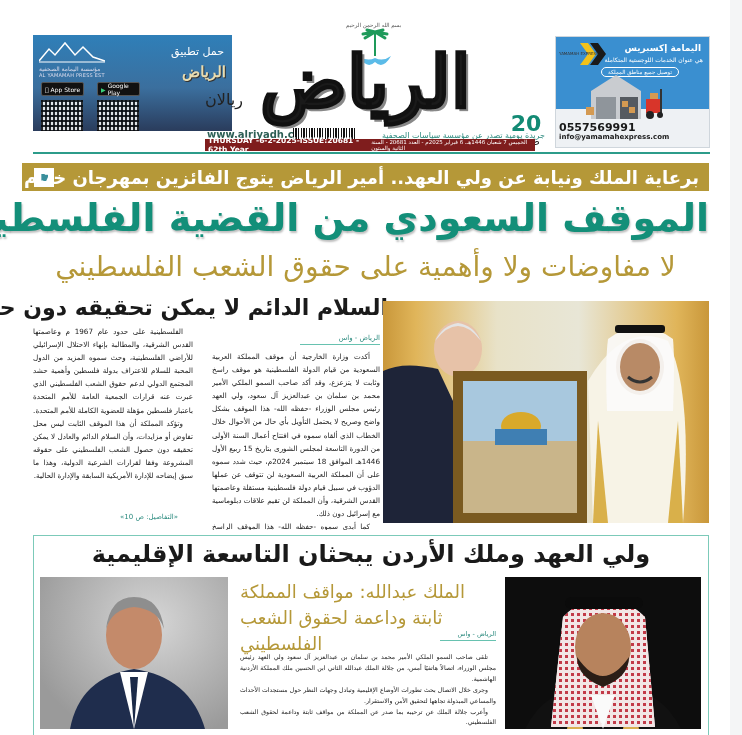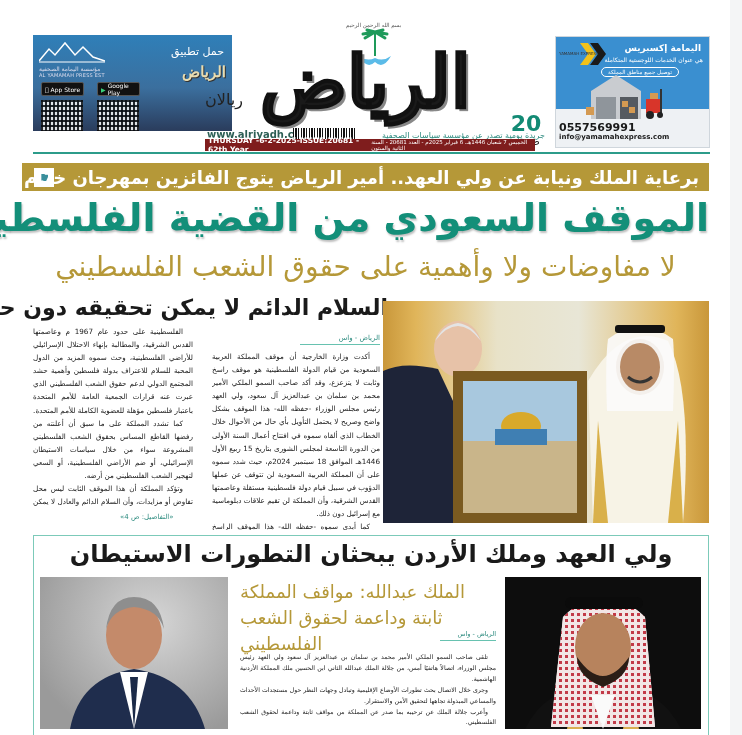--- a/index.html
+++ b/index.html
@@ -176,24 +176,23 @@
 
 <div class="abs story-title">السلام الدائم لا يمكن تحقيقه دون حل عادل</div>
 <div class="abs dateline-src">الرياض - واس</div>
 
 <div class="abs col col-right">
   <p>أكدت وزارة الخارجية أن موقف المملكة العربية السعودية من قيام الدولة الفلسطينية هو موقف راسخ وثابت لا يتزعزع، وقد أكد صاحب السمو الملكي الأمير محمد بن سلمان بن عبدالعزيز آل سعود، ولي العهد رئيس مجلس الوزراء -حفظه الله- هذا الموقف بشكل واضح وصريح لا يحتمل التأويل بأي حال من الأحوال خلال الخطاب الذي ألقاه سموه في افتتاح أعمال السنة الأولى من الدورة التاسعة لمجلس الشورى بتاريخ 15 ربيع الأول 1446هـ الموافق 18 سبتمبر 2024م، حيث شدد سموه على أن المملكة العربية السعودية لن تتوقف عن عملها الدؤوب في سبيل قيام دولة فلسطينية مستقلة وعاصمتها القدس الشرقية، وأن المملكة لن تقيم علاقات دبلوماسية مع إسرائيل دون ذلك.</p>
   <p>كما أبدى سموه -حفظه الله- هذا الموقف الراسخ خلال القمة العربية الإسلامية غير العادية المنعقدة في الرياض بتاريخ 9 جمادى الأولى 1446هـ الموافق 11 نوفمبر 2024م، حيث أكد سموه على مواصلة الجهود لإقامة الدولة</p>
 </div>
 <div class="abs col col-left">
   <p>الفلسطينية على حدود عام 1967 م وعاصمتها القدس الشرقية، والمطالبة بإنهاء الاحتلال الإسرائيلي للأراضي الفلسطينية، وحث سموه المزيد من الدول المحبة للسلام للاعتراف بدولة فلسطين وأهمية حشد المجتمع الدولي لدعم حقوق الشعب الفلسطيني الذي عبرت عنه قرارات الجمعية العامة للأمم المتحدة باعتبار فلسطين مؤهلة للعضوية الكاملة للأمم المتحدة.</p>
-  <p>كما تشدد المملكة على ما سبق أن أعلنته من رفضها القاطع المساس بحقوق الشعب الفلسطيني المشروعة سواء من خلال سياسات الاستيطان الإسرائيلي، أو ضم الأراضي الفلسطينية، أو السعي لتهجير الشعب الفلسطيني من أرضه.</p>
   <p>وتؤكد المملكة أن هذا الموقف الثابت ليس محل تفاوض أو مزايدات، وأن السلام الدائم والعادل لا يمكن تحقيقه دون حصول الشعب الفلسطيني على حقوقه المشروعة وفقا لقرارات الشرعية الدولية، وهذا ما سبق إيضاحه للإدارة الأمريكية السابقة والإدارة الحالية.</p>
 </div>
-<div class="abs more-link">«التفاصيل: ص 4»</div>
+<div class="abs more-link">«التفاصيل: ص 10»</div>
 
 <div class="abs photo-main" title="King Salman and President Abbas holding a painting of the Dome of the Rock">
   <svg width="326" height="222" viewBox="0 0 326 222">
     <rect x="0" y="0" width="326" height="222" fill="none"></rect>
 
     <path d="M0 222 L0 70 Q20 60 55 68 L70 100 L70 222 Z" fill="#1e2438"></path>
     <ellipse cx="75" cy="48" rx="24" ry="28" fill="#e7c2a8"></ellipse>
     <path d="M52 40 Q75 10 98 40 Q90 24 75 22 Q60 24 52 40 Z" fill="#e4e4e4"></path>
 
     <rect x="70" y="70" width="134" height="152" fill="#7a5a20"></rect>
@@ -207,21 +206,21 @@
     <path d="M300 222 L295 120 L285 222 Z" fill="#d9b04a"></path>
     <ellipse cx="257" cy="66" rx="24" ry="28" fill="#b88a66"></ellipse>
     <path d="M225 38 Q257 14 290 38 Q292 60 290 110 L224 110 Q222 60 225 38 Z" fill="#fbfbfb" opacity="0.9"></path>
     <ellipse cx="257" cy="66" rx="20" ry="24" fill="#b88a66"></ellipse>
     <rect x="232" y="24" width="50" height="8" rx="3" fill="#111"></rect>
     <path d="M245 76 Q257 86 269 76" stroke="#333" stroke-width="3" fill="none"></path>
   </svg>
 </div>
 
 <div class="abs bottom-box"></div>
-<div class="abs bottom-title">ولي العهد وملك الأردن يبحثان التطورات الاستيطان</div>
+<div class="abs bottom-title">ولي العهد وملك الأردن يبحثان التاسعة الإقليمية</div>
 
 <div class="abs photo-jordan" title="King Abdullah II of Jordan portrait">
   <svg width="188" height="152" viewBox="0 0 188 152">
     <path d="M30 152 Q40 100 94 92 Q150 100 165 152 Z" fill="#1f2d4d"></path>
     <path d="M80 95 L94 152 L108 95 Z" fill="#ffffff"></path>
     <path d="M90 100 L94 152 L98 100 Z" fill="#1b2a48"></path>
     <ellipse cx="94" cy="58" rx="28" ry="34" fill="#c48a6a"></ellipse>
     <path d="M66 52 Q70 20 94 20 Q120 20 124 52 Q118 32 94 30 Q72 32 66 52 Z" fill="#8e8e8e"></path>
   </svg>
 </div>

